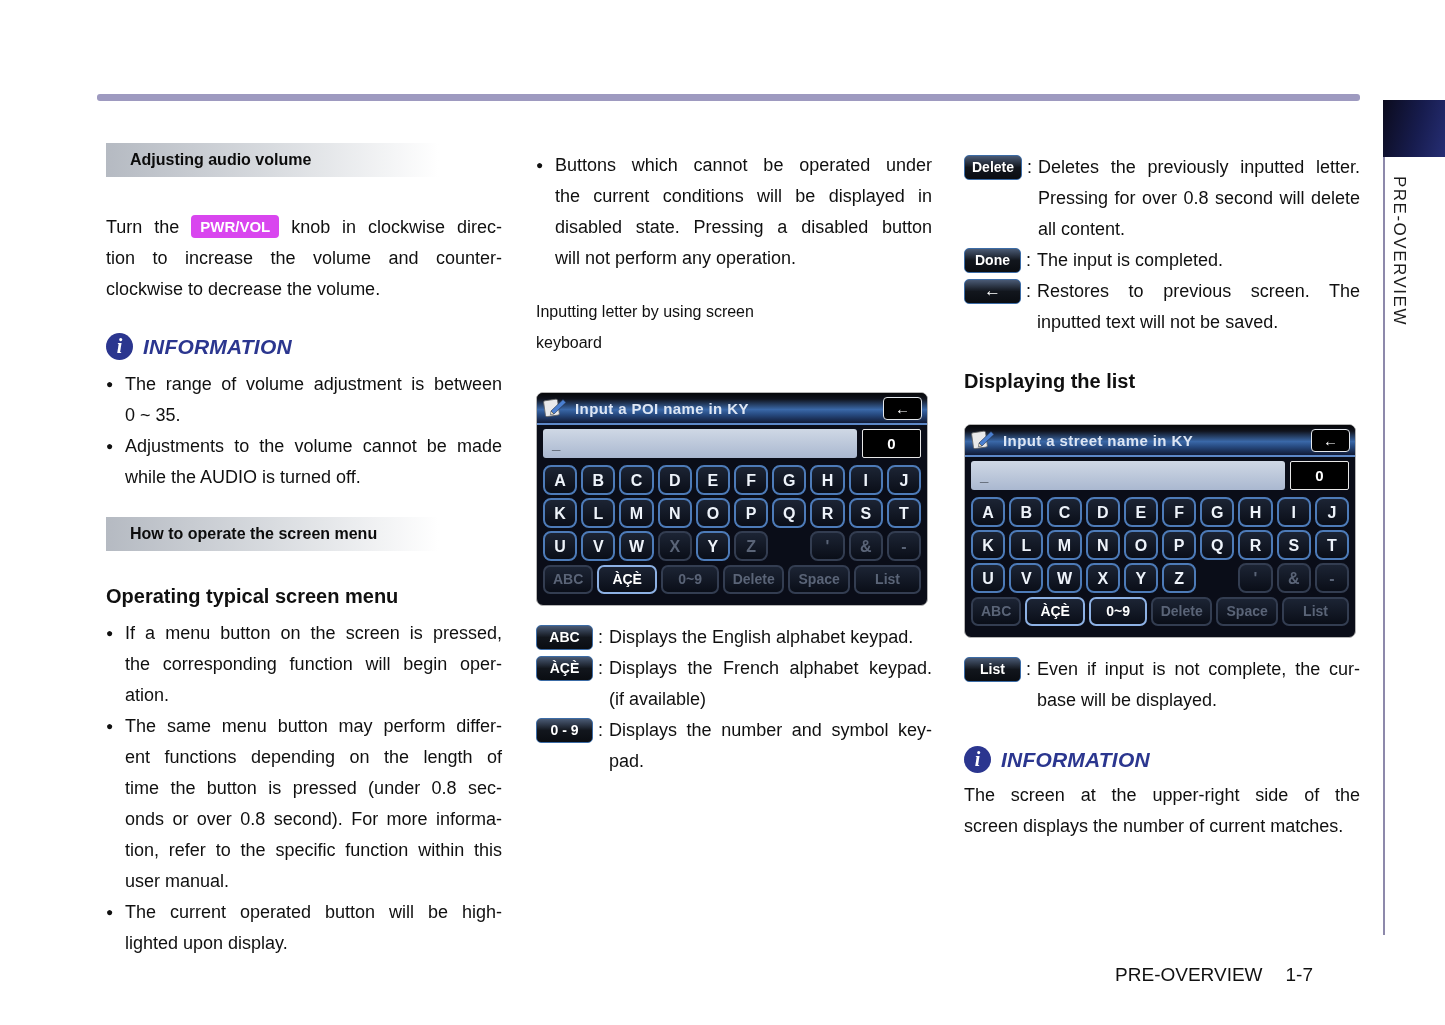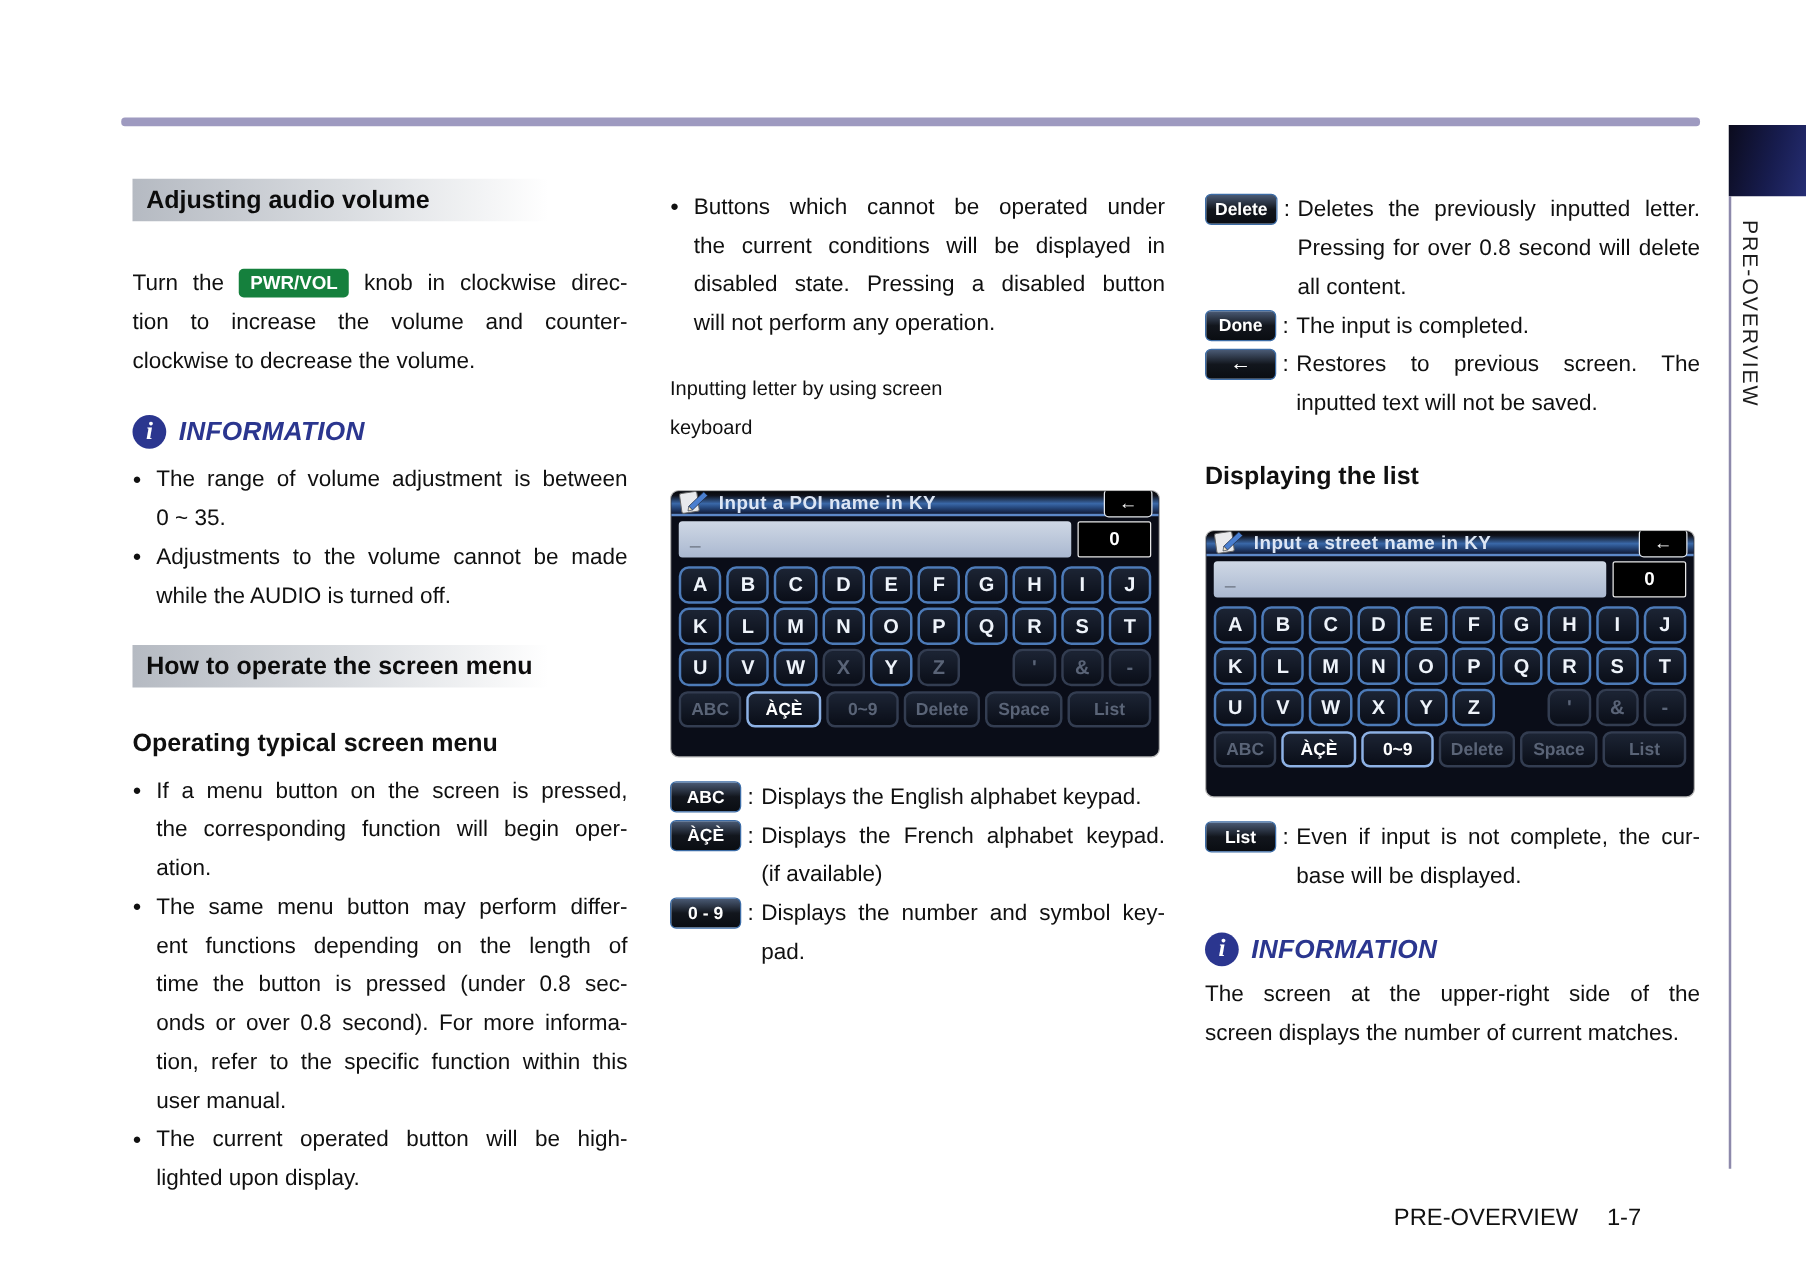--- a/index.html
+++ b/index.html
@@ -19,34 +19,34 @@
   
   .col{position:absolute;width:396px;font-size:18px;line-height:31px;}
   .col1{left:106px;top:143px;}
   .col2{left:536px;top:150px;}
   .col3{left:964px;top:152px;}
 
   .ln{min-height:31px;}
   .just{text-align:justify;text-align-last:justify;}
 
   
-  .h-bar{width:378px;height:34px;line-height:34px;padding-left:11px;box-sizing:border-box;
-         font-size:20px;font-weight:bold;color:#0c0c0c;
+  .h-bar{width:378px;height:34px;line-height:34px;padding-left:24px;box-sizing:border-box;
+         font-size:16px;font-weight:bold;color:#0c0c0c;
          background:linear-gradient(90deg,#b5bac2 0%,#d9dce0 45%,#ffffff 88%);}
   .h-bar2{margin-top:24px;}
 
   .subhead{font-size:20px;font-weight:bold;margin-top:30px;margin-bottom:6px;}
   .subhead2{font-size:20px;font-weight:bold;}
   .h2l{margin-top:22px;}
   .h2l .ln{font-weight:normal;font-size:16px;}
 
   
   .intro{margin-top:8px;}
   .intro .l1{text-align:justify;text-align-last:justify;min-height:31px;}
-  .knob-badge{display:inline-block;background:#15803d;color:#fff;font-weight:bold;
+  .knob-badge{display:inline-block;background:#d946ef;color:#fff;font-weight:bold;
         font-size:15px;line-height:23px;padding:0 9px;border-radius:4px;vertical-align:1px;margin-top:30px;}
 
   
   .info-head{display:flex;align-items:center;gap:10px;margin-top:24px;height:34px;}
   .info-icon{width:27px;height:27px;border-radius:50%;background:#2b368f;color:#fff;flex:none;
         font-family:"Liberation Serif",serif;font-style:italic;font-weight:bold;font-size:20px;
         display:flex;align-items:center;justify-content:center;}
   .info-label{color:#2b368f;font-style:italic;font-weight:bold;font-size:21px;letter-spacing:0.2px;}
 
   
@@ -61,21 +61,21 @@
         line-height:23px;text-align:center;color:#fff;font-weight:bold;font-size:14px;
         background:linear-gradient(180deg,#4a5a74 0%,#12161d 50%,#0a0d12 100%);
         border:1px solid #3c6ca6;border-radius:5px;}
   .kbadge.arrow{font-size:17px;line-height:22px;}
   .colon{flex:none;padding:0 6px 0 5px;}
   .btxt{flex:1;}
 
   
   .kb{width:392px;height:214px;background:#0a0d18;border:1px solid #b5b5b5;border-radius:7px;
       box-sizing:border-box;overflow:hidden;margin-top:34px;}
-  .kb-title{height:20px;display:flex;align-items:center;padding:0 5px;
+  .kb-title{height:32px;display:flex;align-items:center;padding:0 5px;
       background:linear-gradient(180deg,#060709 0%,#10131d 20%,#3a68a8 55%,#274a80 72%,#111a35 100%);
       border-bottom:2px solid #5d88c8;box-sizing:border-box;}
   .kb-note-icon{width:26px;height:22px;flex:none;}
   .kb-title-text{flex:1;color:#dde6f4;font-size:15px;font-weight:bold;letter-spacing:0.4px;padding-left:7px;}
   .kb-back{width:37px;height:21px;flex:none;background:#000;border:1px solid #e3e7ec;border-radius:4px;
       color:#fff;display:flex;align-items:center;justify-content:center;font-weight:bold;font-size:15px;}
   .kb-input-row{height:37px;display:flex;align-items:center;padding:0 6px;gap:5px;}
   .kb-field{flex:1;height:29px;background:linear-gradient(180deg,#cfd8e5,#aab8d0);border-radius:3px;
       color:#30353e;font-weight:bold;font-size:15px;display:flex;align-items:center;padding-left:9px;}
   .kb-count{width:57px;height:27px;flex:none;background:#000;border:1px solid #e8e8e8;border-radius:2px;

